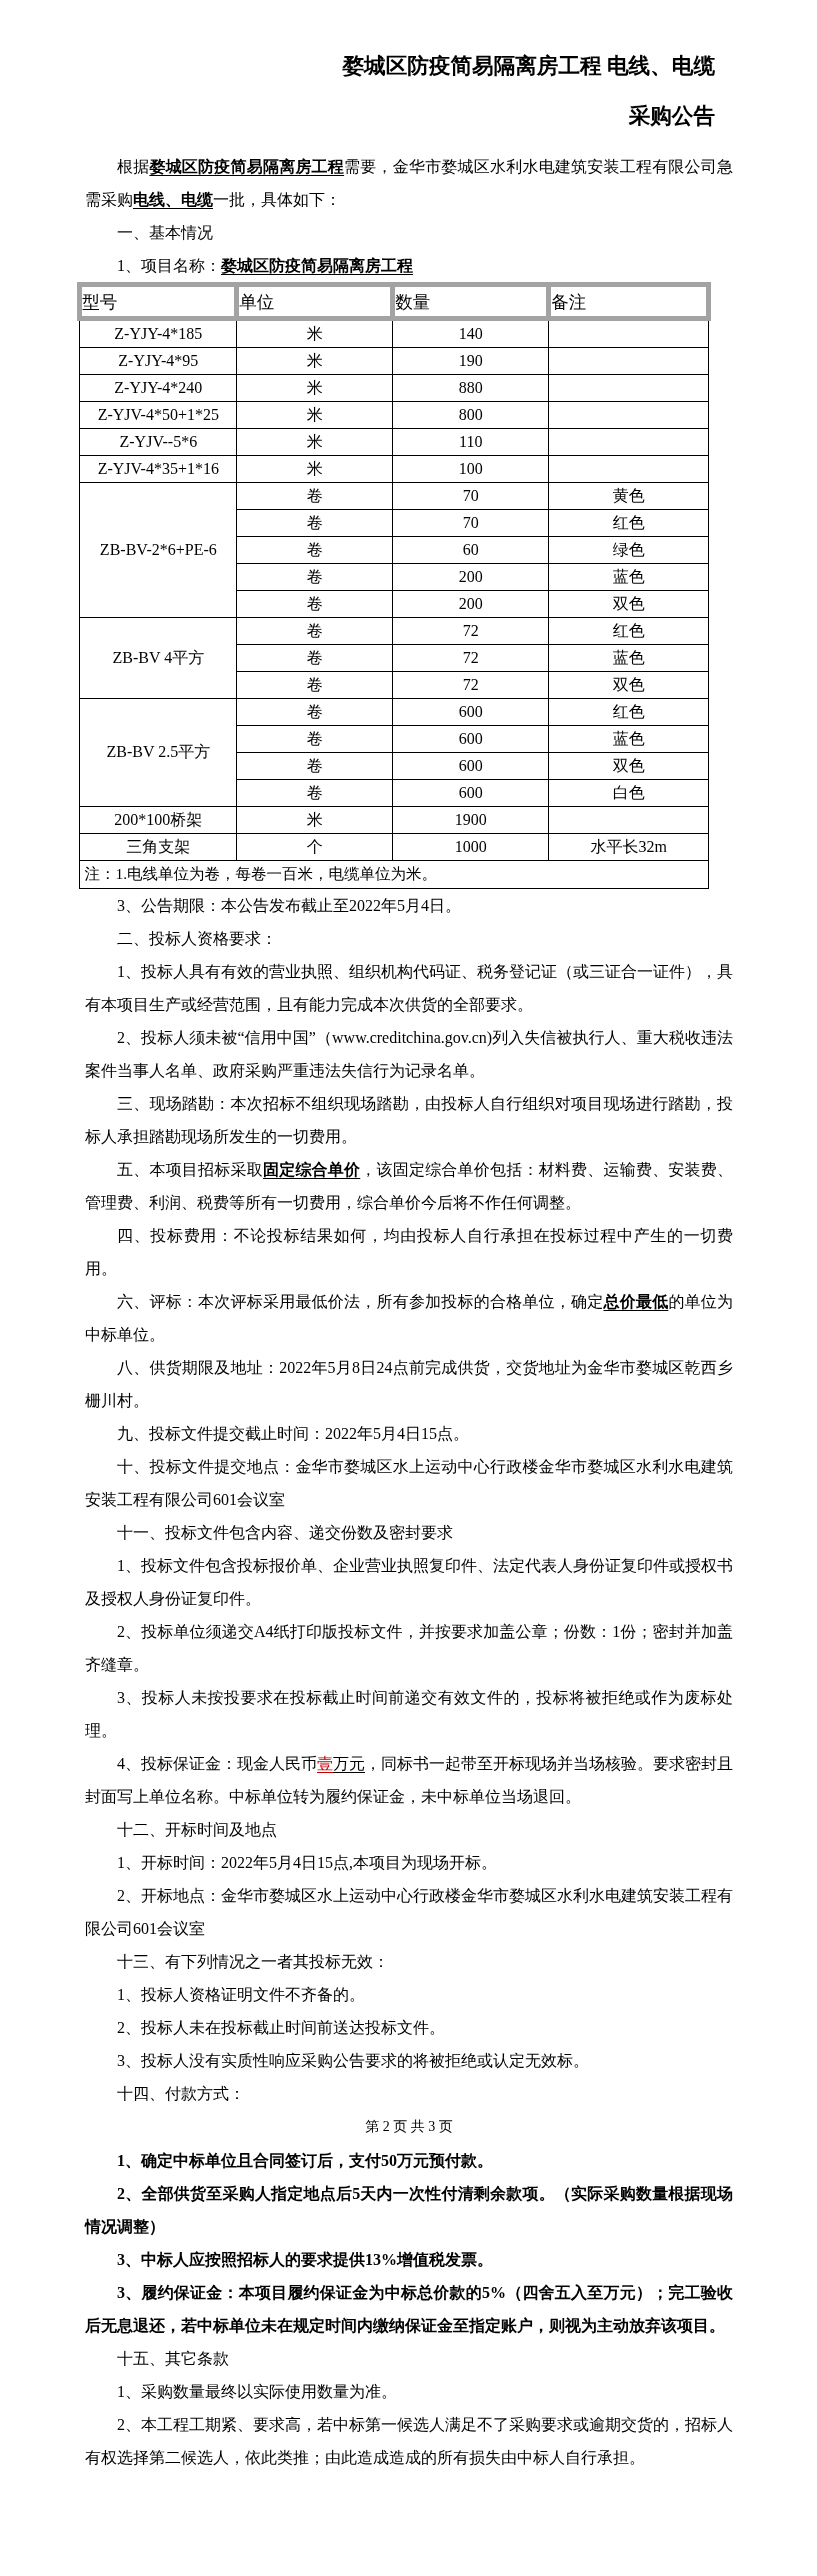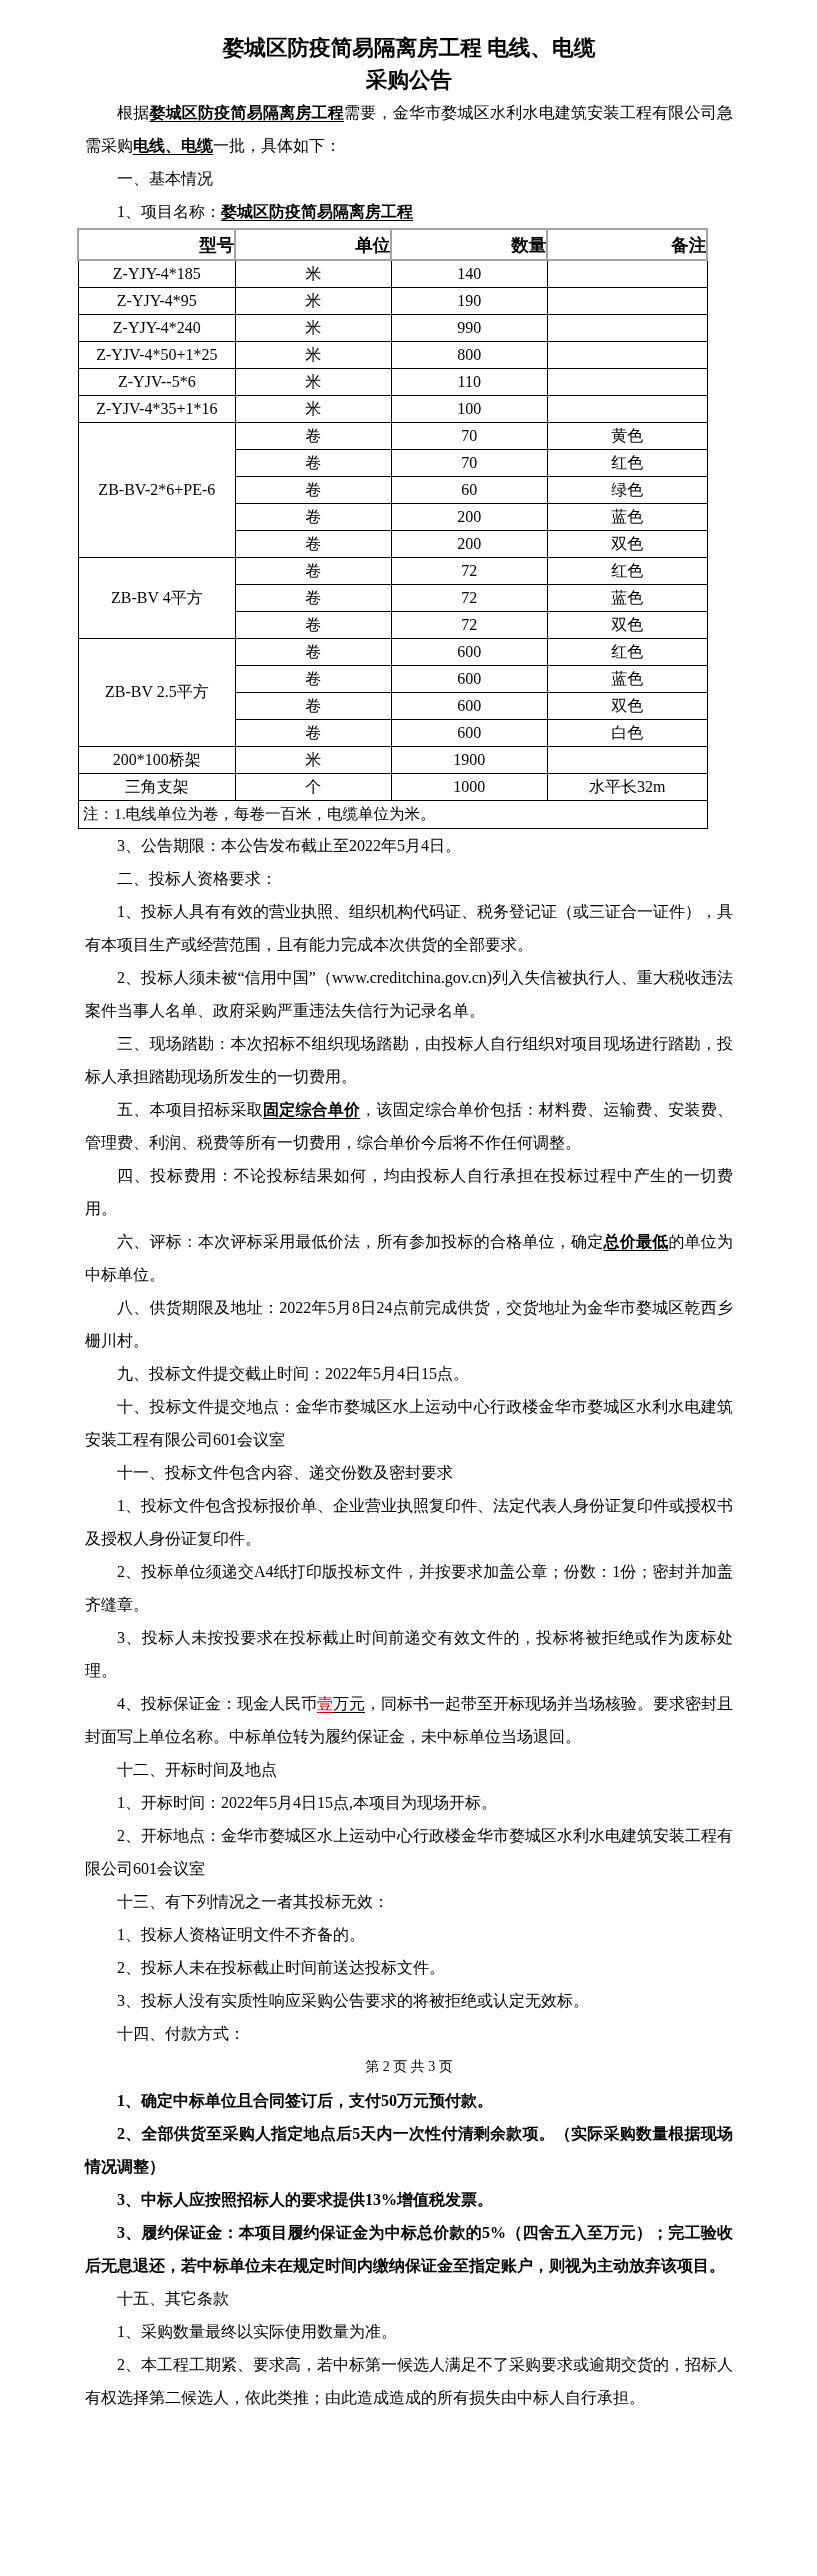--- a/index.html
+++ b/index.html
@@ -11,23 +11,23 @@
     font-family:"Liberation Serif","DejaVu Serif",serif;
     overflow:hidden;
     position:relative;
   }
   .flow{
     padding:32px 85px 0 85px;
   }
   .title{
     font-size:21.6px;
     font-weight:bold;
-    text-align:center;
+    text-align:right;
     line-height:32px;
-    margin:0;
+    margin:18px;
   }
   .para{
     margin:0;
     font-size:16px;
     line-height:33px;
     text-align:justify;
     text-indent:2em;
   }
   .para.b{font-weight:bold;}
   .b{font-weight:bold;}
@@ -40,25 +40,25 @@
     margin:0;
   }
   table.items{
     border-collapse:collapse;
     width:630px;
     margin-left:-7.7px;
     border:1.5px solid #000;
     table-layout:fixed;
   }
   table.items th{
-    border:2px solid #a3a3a3;
+    border:5px solid #a3a3a3;
     font-size:17.5px;
-    font-weight:bold;
+    font-weight:normal;
     height:29px;
-    text-align:right;
+    text-align:left;
     padding:0;
   }
   table.items td{
     border:1px solid #000;
     font-size:16px;
     height:26px;
     text-align:center;
     padding:0 2.1px;
     overflow:hidden;
   }
@@ -103,21 +103,21 @@
           </tr>
           <tr>
             <td rowspan="1">Z-YJY-4*95</td>
             <td>米</td>
             <td>190</td>
             <td></td>
           </tr>
           <tr>
             <td rowspan="1">Z-YJY-4*240</td>
             <td>米</td>
-            <td>990</td>
+            <td>880</td>
             <td></td>
           </tr>
           <tr>
             <td rowspan="1">Z-YJV-4*50+1*25</td>
             <td>米</td>
             <td>800</td>
             <td></td>
           </tr>
           <tr>
             <td rowspan="1">Z-YJV--5*6</td>

